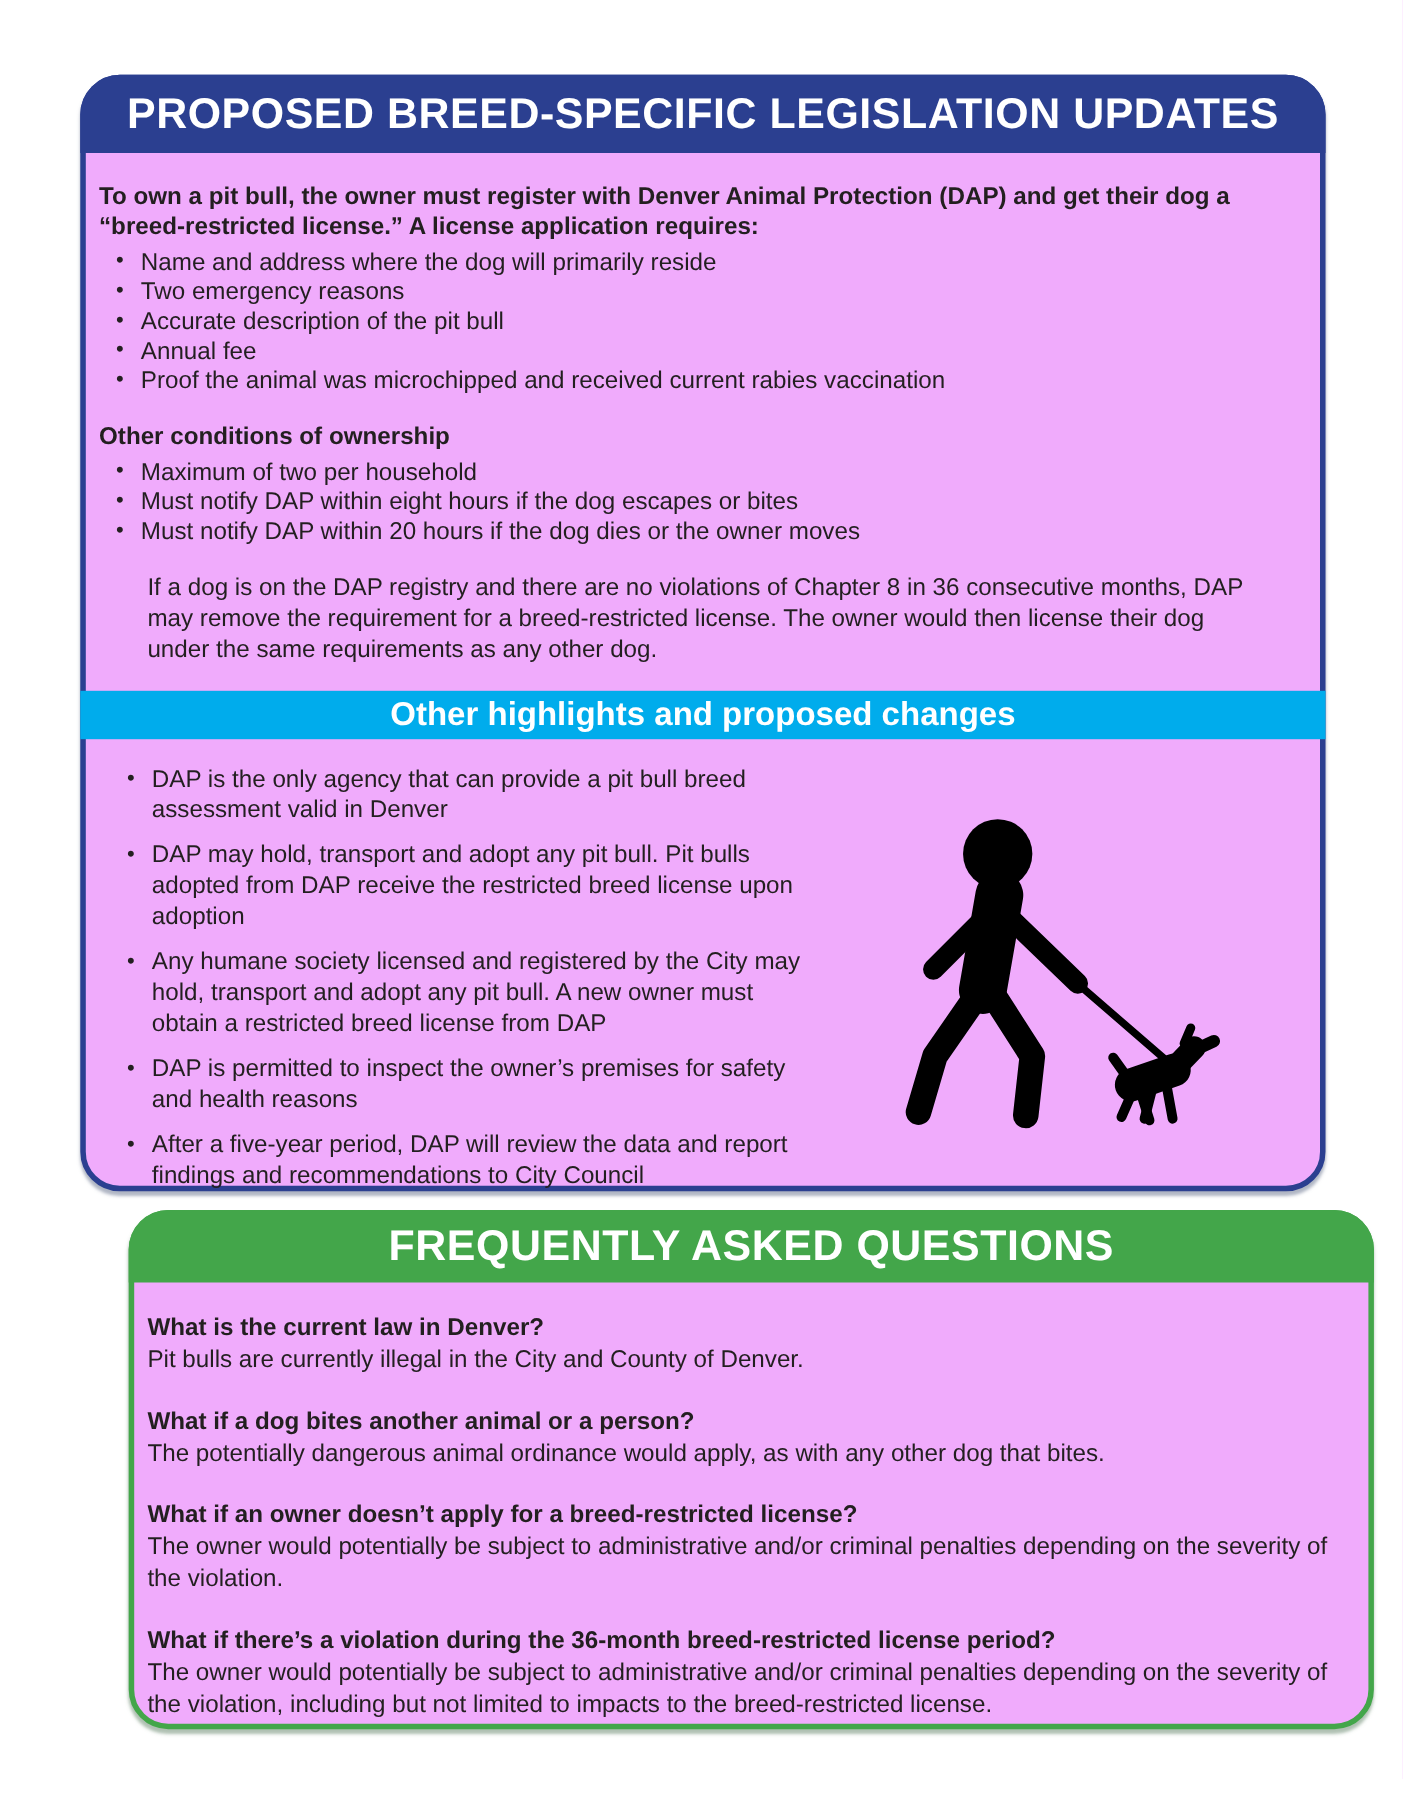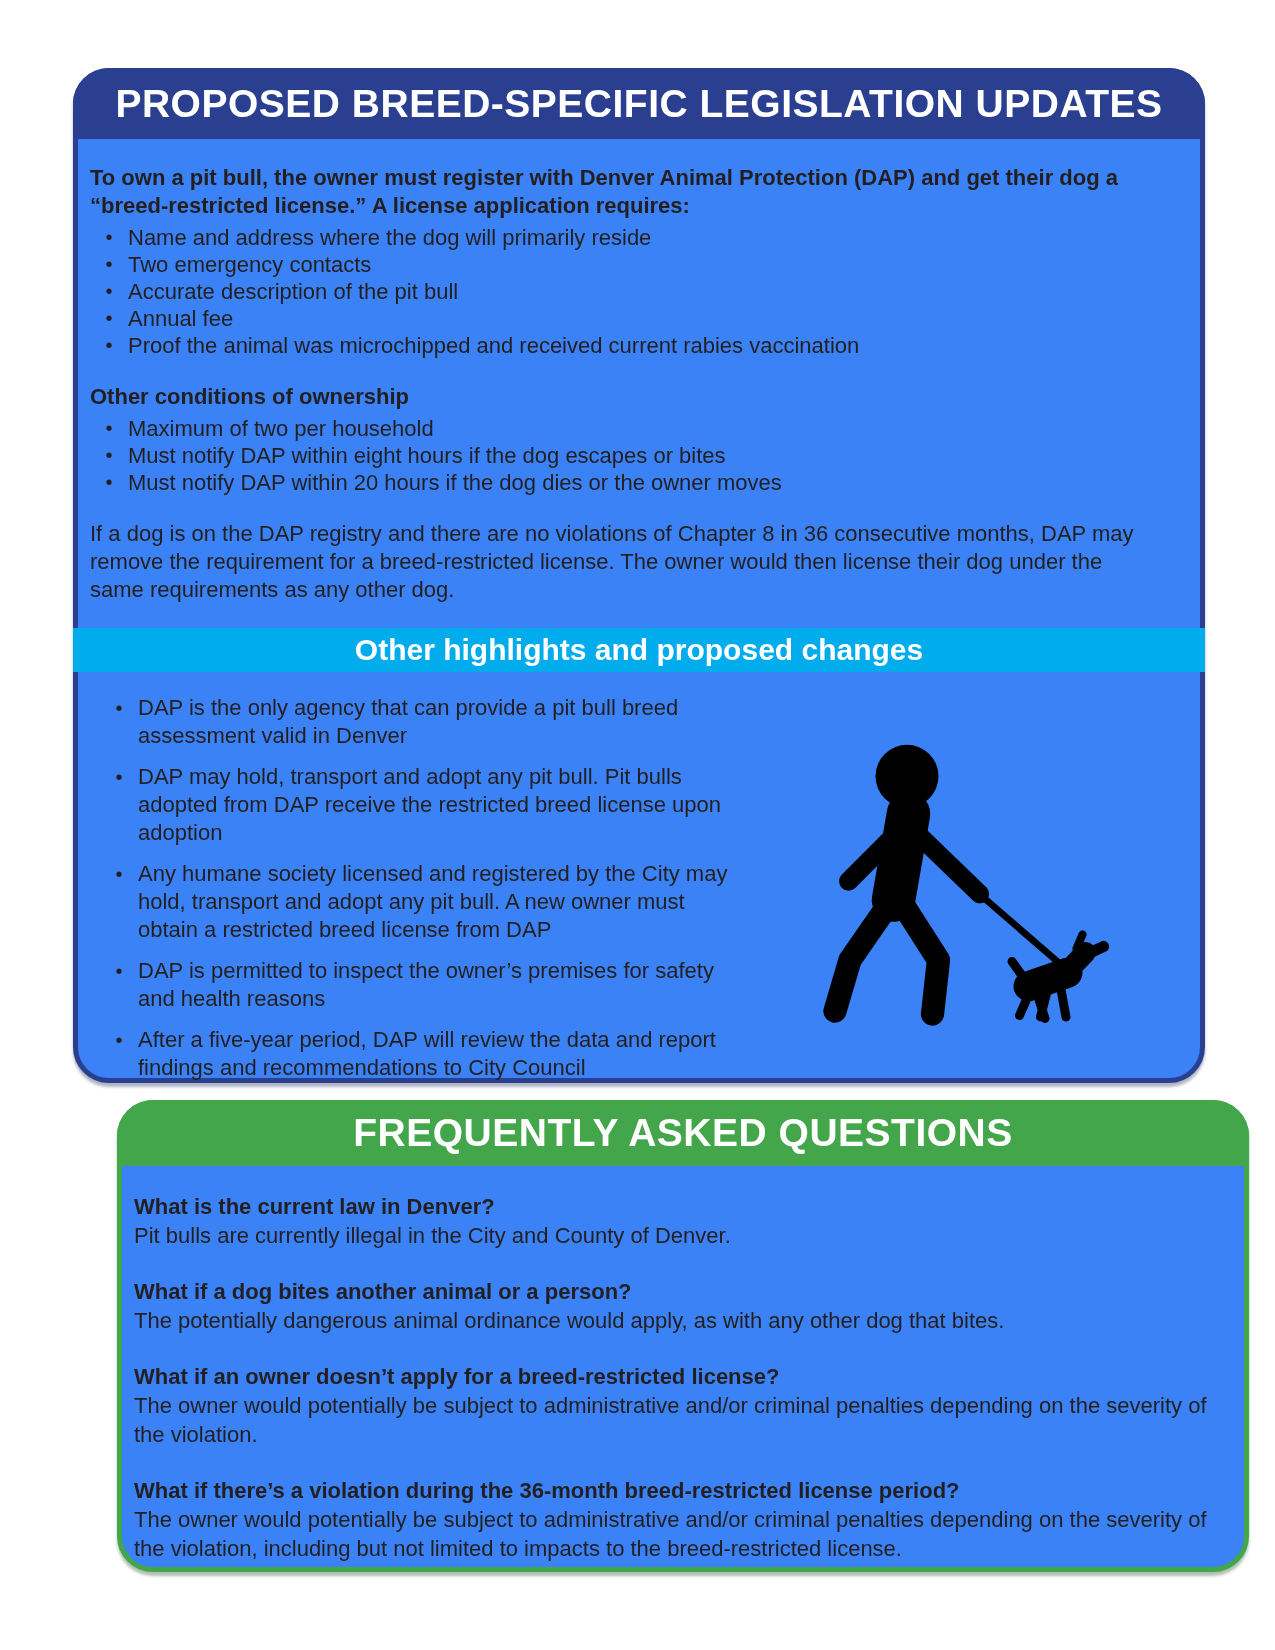--- a/index.html
+++ b/index.html
@@ -10,21 +10,21 @@
     height: 1650px;
     background: #ffffff;
     font-family: "Liberation Sans", sans-serif;
     color: #231f20;
   }
   .card {
     position: absolute;
     left: 73px;
     width: 1132px;
     border-radius: 36px;
-    background: #3b82f6;
+    background: #f0abfc;
   }
   .card-blue {
     top: 68px;
     height: 1015px;
     border: 5px solid #2b3f90;
     box-shadow: 0 4px 3px rgba(110,120,145,0.55);
   }
   .card-green {
     top: 1100px;
     height: 472px;
@@ -53,21 +53,21 @@
   .section-1 { padding: 25px 58px 0 12px; }
   .bullet-list { margin-top: 4px; }
   .bullet-row { display: flex; font-size: 22px; line-height: 27px; }
   .bullet-dot {
     width: 38px;
     flex: 0 0 38px;
     text-align: center;
     font-size: 20px;
   }
   .sub-heading { margin-top: 24px; font-size: 22px; line-height: 28px; font-weight: bold; }
-  .paragraph { margin-top: 24px; }
+  .paragraph { margin-top: 24px; margin-left: 44px; }
 
   .banner {
     margin: 24px -5px 0 -5px;
     height: 44px;
     background: #00acec;
     display: flex;
     align-items: center;
     justify-content: center;
     color: #ffffff;
     font-weight: bold;
@@ -105,21 +105,21 @@
 
       <div class="bullet-list">
 
           <div class="bullet-row">
             <span class="bullet-dot">•</span>
             <span>Name and address where the dog will primarily reside</span>
           </div>
 
           <div class="bullet-row">
             <span class="bullet-dot">•</span>
-            <span>Two emergency contacts</span>
+            <span>Two emergency reasons</span>
           </div>
 
           <div class="bullet-row">
             <span class="bullet-dot">•</span>
             <span>Accurate description of the pit bull</span>
           </div>
 
           <div class="bullet-row">
             <span class="bullet-dot">•</span>
             <span>Annual fee</span>

